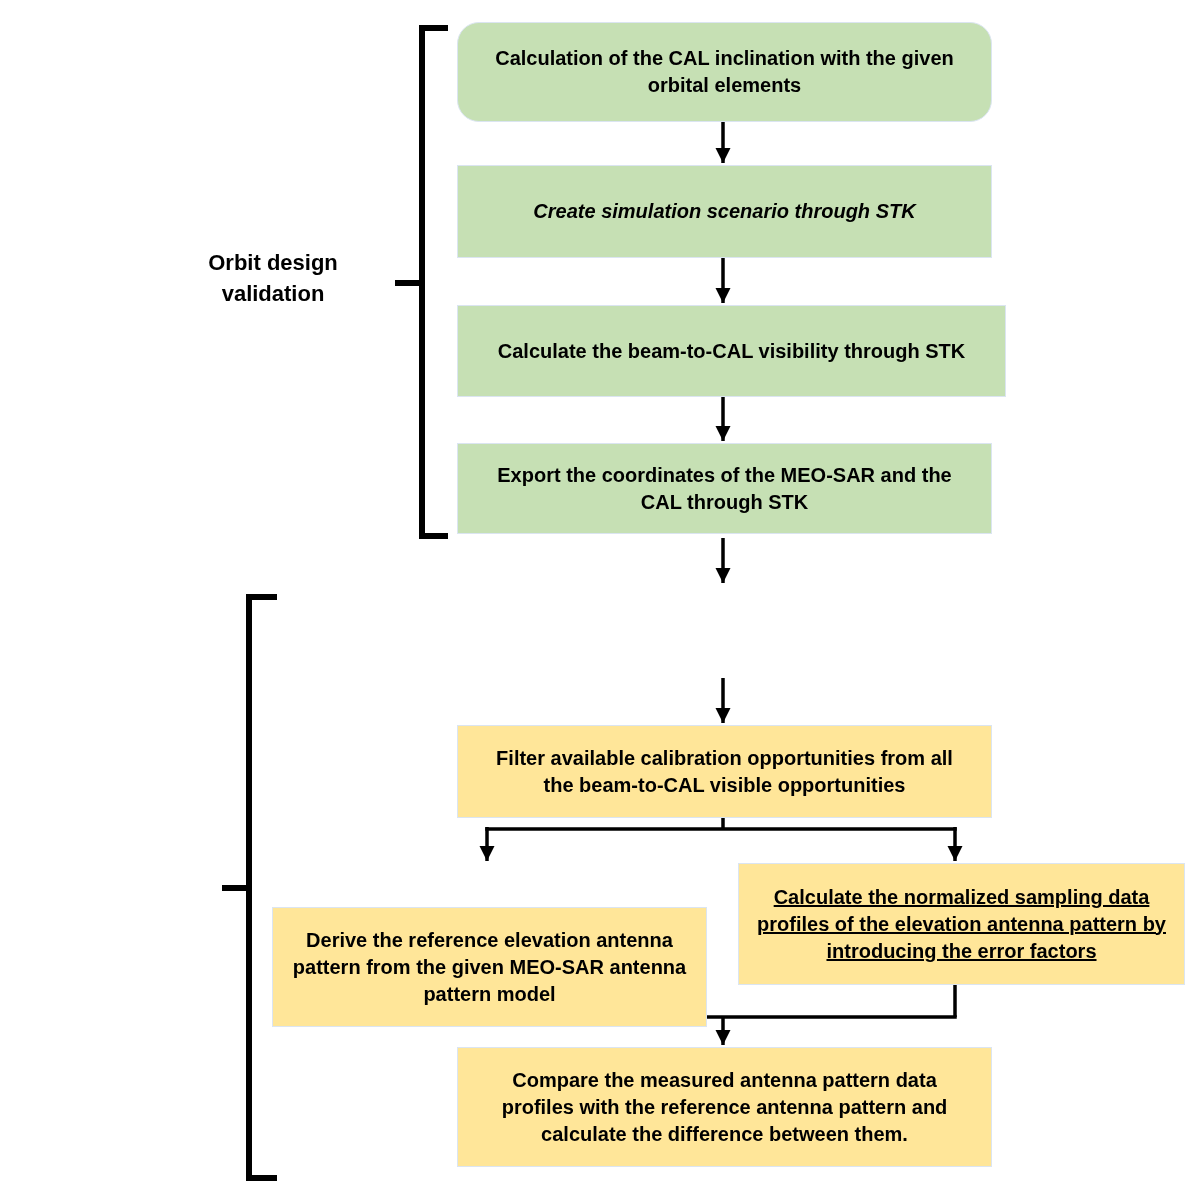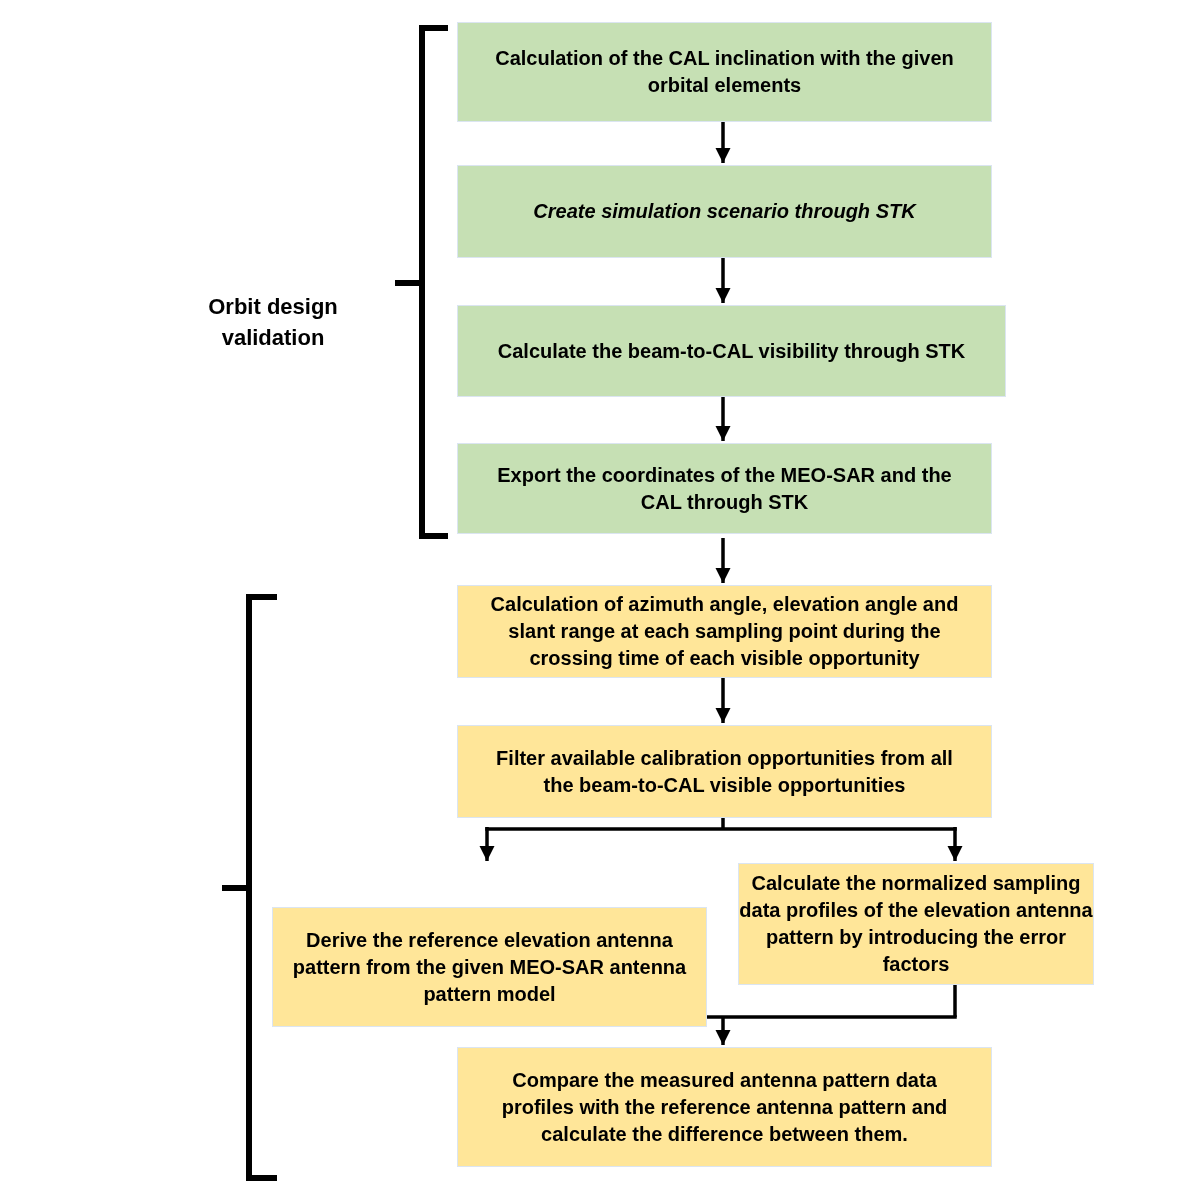--- a/index.html
+++ b/index.html
@@ -52,21 +52,20 @@
     border: 1px solid #dbe5f1;
   }
   .group-label {
     position: absolute;
     text-align: center;
     font-weight: bold;
     font-size: 22px;
     line-height: 31px;
     color: #000000;
     white-space: pre-line;
-    margin-top: 44px;
   }
 </style>
 </head>
 <body>
 
 <div class="canvas">
 
   <svg class="connectors" width="1203" height="1203" viewBox="0 0 1203 1203" aria-hidden="true">
     <defs>
       <marker id="ah" markerUnits="userSpaceOnUse" markerWidth="15" markerHeight="17" viewBox="0 0 10 10" refX="10" refY="5" orient="auto">
@@ -104,49 +103,46 @@
       <line class="conn" x1="955" y1="985" x2="955" y2="1017"></line>
       <line class="conn" x1="485.25" y1="1017" x2="956.75" y2="1017"></line>
       <line class="conn" x1="723" y1="1017" x2="723" y2="1045" marker-end="url(#ah)"></line>
     </g>
   </svg>
 
   <div class="group-label" style="left:148px; top:247px; width:250px;">Orbit design
 validation</div>
 
 
-  <div class="box green" style="left:457px; top:22px; width:535px; height:100px;">
+  <div class="box green" style="left:457px; top:22px; width:535px; height:100px;border-radius:22px;">
     <span>Calculation of the CAL inclination with the given orbital elements</span>
   </div>
 
   <div class="box green" style="left:457px; top:165px; width:535px; height:93px;font-style:italic;">
     <span>Create simulation scenario through STK</span>
   </div>
 
   <div class="box green" style="left:457px; top:305px; width:549px; height:92px;">
     <span>Calculate the beam-to-CAL visibility through STK</span>
   </div>
 
   <div class="box green" style="left:457px; top:443px; width:535px; height:91px;">
     <span>Export the coordinates of the MEO-SAR and the CAL through STK</span>
   </div>
 
-  <div class="box yellow" style="left:457px; top:585px; width:535px; height:93px;">
-    <span>Calculation of azimuth angle, elevation angle and slant range at each sampling point during the crossing time of each visible opportunity</span>
-  </div>
 
   <div class="box yellow" style="left:457px; top:725px; width:535px; height:93px;">
     <span>Filter available calibration opportunities from all the beam-to-CAL visible opportunities</span>
   </div>
 
   <div class="box yellow" style="left:272px; top:863px; width:435px; height:120px; padding:9px 12px;margin-top:44px;">
     <span>Derive the reference elevation antenna pattern from the given MEO-SAR antenna pattern model</span>
   </div>
 
-  <div class="box yellow" style="left:738px; top:863px; width:356px; height:122px; padding:6px 0;">
+  <div class="box yellow" style="left:738px; top:863px; width:447px; height:122px; padding:6px 0;text-decoration:underline;">
     <span>Calculate the normalized sampling data profiles of the elevation antenna pattern by introducing the error factors</span>
   </div>
 
   <div class="box yellow" style="left:457px; top:1047px; width:535px; height:120px;text-align:center;">
     <span>Compare the measured antenna pattern data profiles with the reference antenna pattern and calculate the difference between them.</span>
   </div>
 
 </div>
 
 </body></html>

